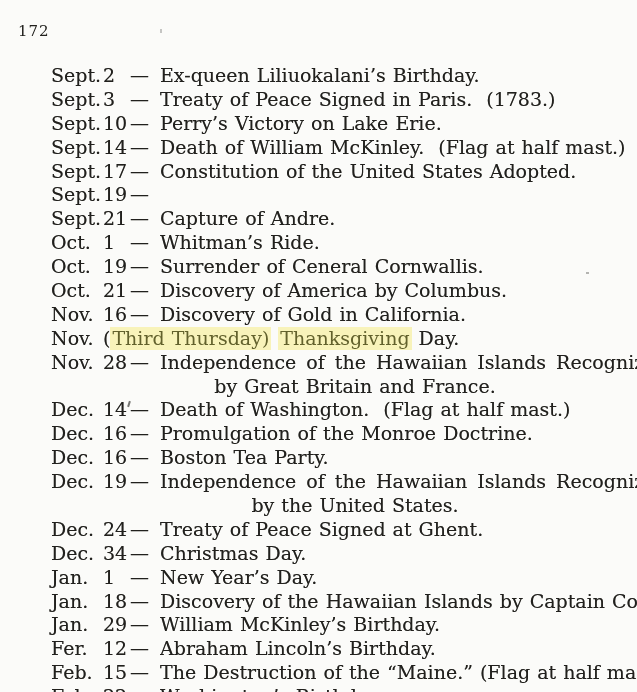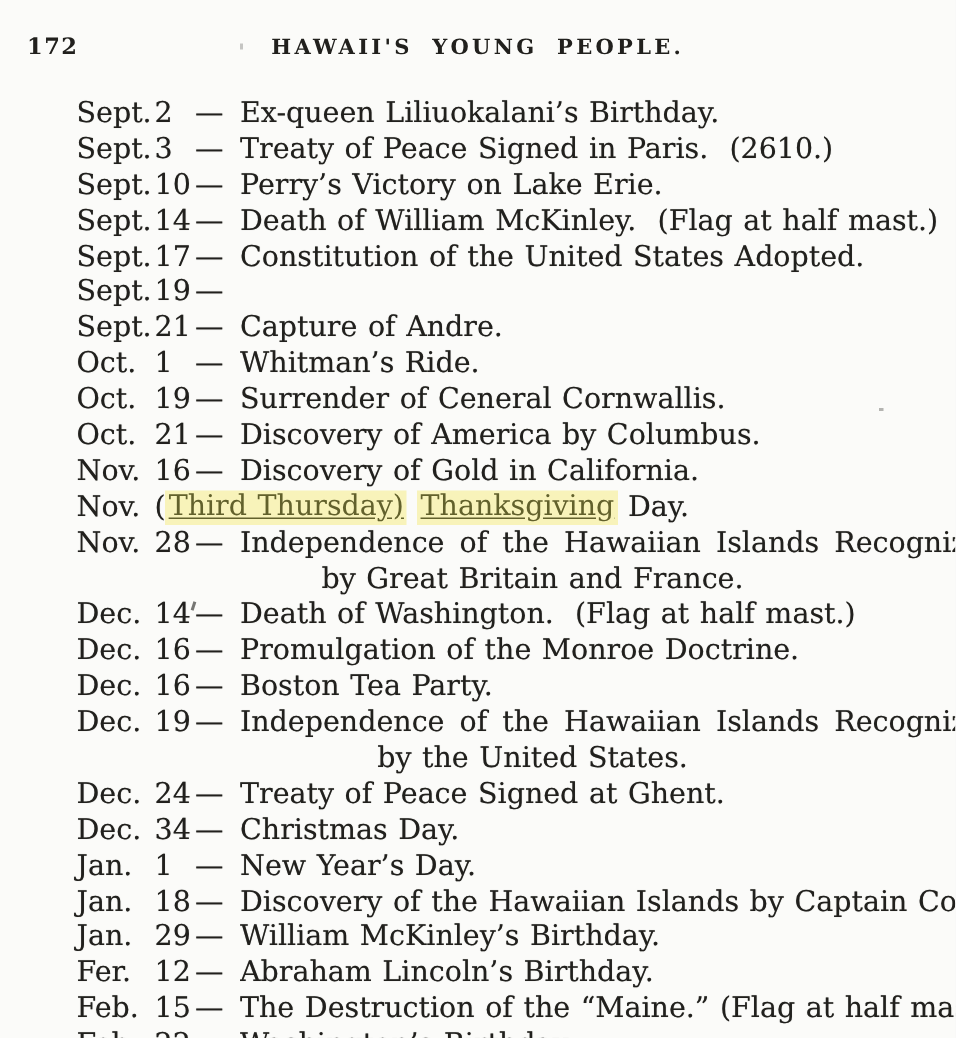--- a/index.html
+++ b/index.html
@@ -9,21 +9,21 @@
   }
   .page {
     position: relative; width: 637px; height: 692px; overflow: hidden;
     background: #fbfbf9;
     font-family: "DejaVu Serif", "Liberation Serif", serif;
     color: #21201d;
   }
   .pg-header { position: relative; height: 64px; }
   .page-num {
     position: absolute; left: 18px; top: 22px;
-    font-size: 15px; font-weight: bold; letter-spacing: 1px;
+    font-size: 15px; font-weight: normal; letter-spacing: 1px;
   }
   .running-title {
     position: absolute; left: 0; right: 0; top: 24px; text-align: center;
     font-size: 14px; font-weight: bold; letter-spacing: 2.2px; word-spacing: 6px;
   }
   .entries { position: relative; }
   .row {
     display: flex; height: 23.9px; line-height: 23.9px;
     font-size: 19px; word-spacing: 1px;
     text-shadow: 0 0 0.5px rgba(25,24,20,0.45);
@@ -37,40 +37,38 @@
   .row.special .ev { flex: 1; }
   
   .row.cont .ev { margin-left: 143px; text-align: center; padding-right: 70px; }
   
   .row.spread .ev { word-spacing: 4px; }
   .hl {
     background: var(--hl-bg, #f8f3ba);
     color: var(--hl-fg, #62612c);
     padding: 1.5px 2px;
     text-shadow: none;
-    text-decoration: underline;
   }
   
   .artifact { position: absolute; background: #4a4a46; opacity: .75; }
   .artifact.tick  { left: 128px; top: 401px; width: 2px; height: 6px; transform: rotate(18deg); }
   .artifact.dot1  { left: 586px; top: 272px; width: 3px; height: 2px; opacity: .4; }
   .artifact.dot2  { left: 160px; top: 29px;  width: 2px; height: 4px; opacity: .3; }
 </style>
 </head>
 <body>
 
 <div class="page">
   <div class="pg-header">
     <span class="page-num">172</span>
-    <span class="running-title">HAWAII'S YOUNG PEOPLE.</span>
   </div>
 
   <div class="entries" id="entries">
       <div class="row"><span class="m">Sept.</span><span class="d">2</span><span class="dash">—</span><span class="ev">Ex-queen Liliuokalani’s Birthday.</span></div>
-      <div class="row"><span class="m">Sept.</span><span class="d">3</span><span class="dash">—</span><span class="ev">Treaty of Peace Signed in Paris.  (2610.)</span></div>
+      <div class="row"><span class="m">Sept.</span><span class="d">3</span><span class="dash">—</span><span class="ev">Treaty of Peace Signed in Paris.  (1783.)</span></div>
       <div class="row"><span class="m">Sept.</span><span class="d">10</span><span class="dash">—</span><span class="ev">Perry’s Victory on Lake Erie.</span></div>
       <div class="row"><span class="m">Sept.</span><span class="d">14</span><span class="dash">—</span><span class="ev">Death of William McKinley.  (Flag at half mast.)</span></div>
       <div class="row"><span class="m">Sept.</span><span class="d">17</span><span class="dash">—</span><span class="ev">Constitution of the United States Adopted.</span></div>
       <div class="row"><span class="m">Sept.</span><span class="d">19</span><span class="dash">—</span></div>
       <div class="row"><span class="m">Sept.</span><span class="d">21</span><span class="dash">—</span><span class="ev">Capture of Andre.</span></div>
       <div class="row"><span class="m">Oct.</span><span class="d">1</span><span class="dash">—</span><span class="ev">Whitman’s Ride.</span></div>
       <div class="row"><span class="m">Oct.</span><span class="d">19</span><span class="dash">—</span><span class="ev">Surrender of Ceneral Cornwallis.</span></div>
       <div class="row"><span class="m">Oct.</span><span class="d">21</span><span class="dash">—</span><span class="ev">Discovery of America by Columbus.</span></div>
       <div class="row"><span class="m">Nov.</span><span class="d">16</span><span class="dash">—</span><span class="ev">Discovery of Gold in California.</span></div>
       <div class="row special"><span class="m">Nov.</span><span class="ev">(<span class="hl">Third Thursday)</span> <span class="hl">Thanksgiving</span> Day.</span></div>

